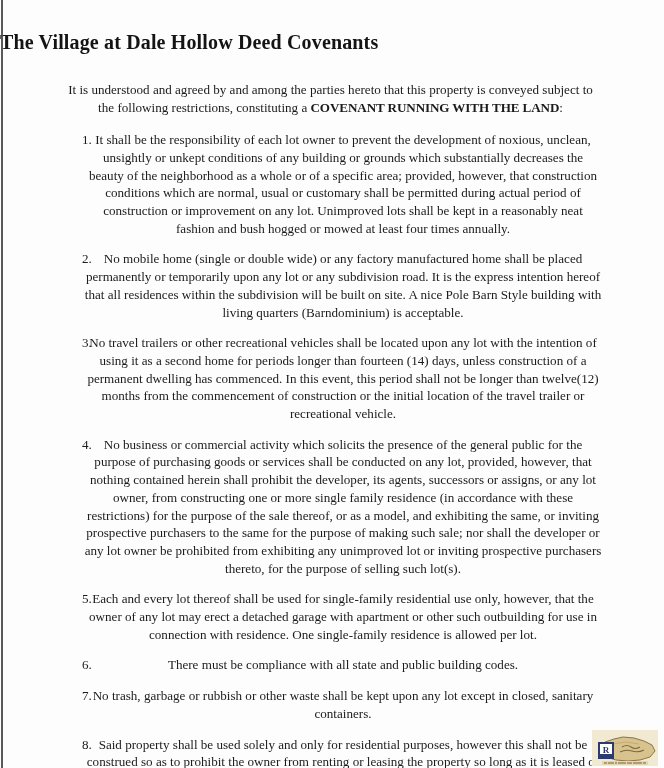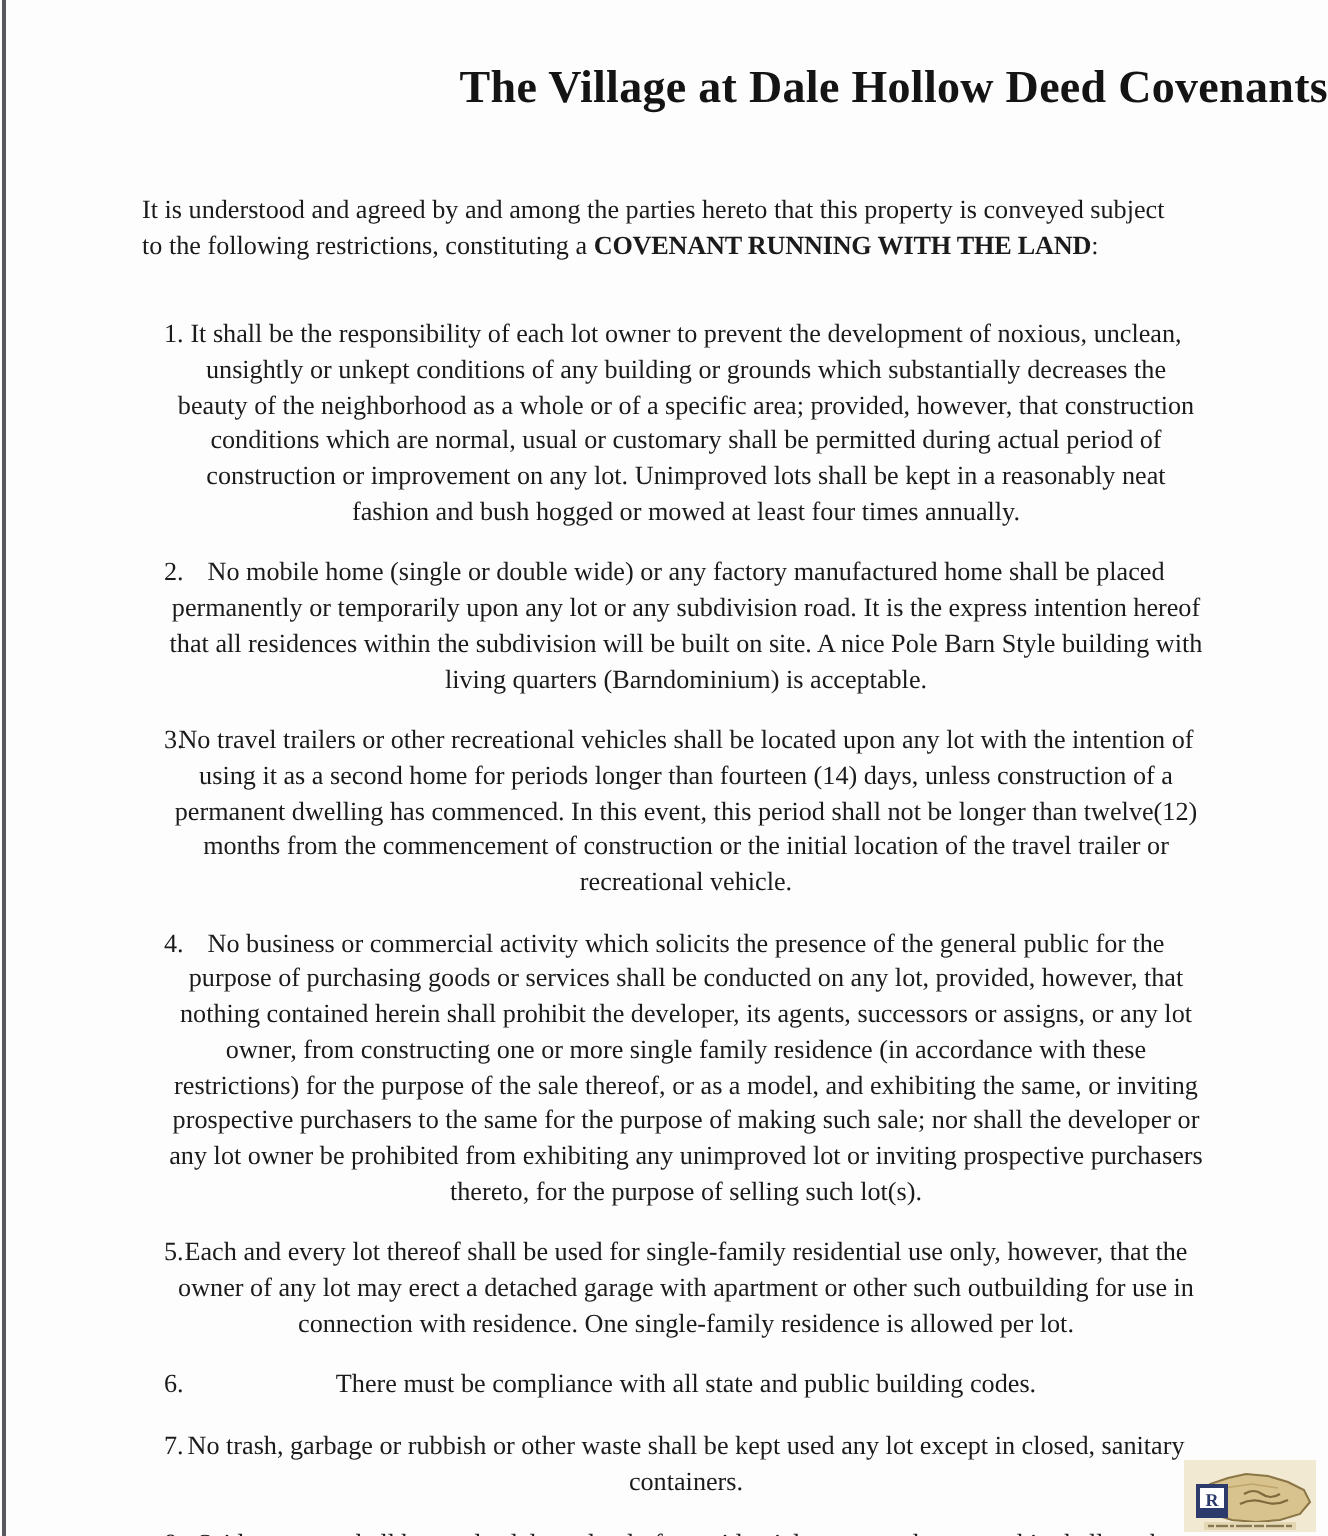--- a/index.html
+++ b/index.html
@@ -32,36 +32,36 @@
     position: absolute;
     left: 0;
     top: 0;
     width: 664px;
     height: 768px;
     background: #fdfdfd;
     box-sizing: border-box;
   }
 
   .doc-title {
-    text-align: right;
-    font-size: 23px;
+    text-align: left;
+    font-size: 20px;
     font-weight: bold;
     letter-spacing: 0.15px;
     margin: 0;
     padding-top: 31px;
     color: #141414;
     font-family: "Liberation Serif", "DejaVu Serif", serif;
   }
 
   .intro {
-    margin: 12px;
+    margin: 0;
     padding: 27px 62px 0 59px;
     font-size: 13.1px;
     line-height: 17.6px;
-    text-align: left;
+    text-align: center;
     color: #1b1b1b;
   }
   .intro b {
     font-weight: bold;
     letter-spacing: -0.1px;
   }
 
   .covenant-list {
     margin: 0;
     padding: 15px 62px 0 59px;
@@ -141,21 +141,21 @@
       <span class="item-text">Each and every lot thereof shall be used for single-family residential use only, however, that the owner of any lot may erect a detached garage with apartment or other such outbuilding for use in connection with residence. One single-family residence is allowed per lot.</span>
     </div>
 
     <div class="covenant-item">
       <span class="item-num">6.</span>
       <span class="item-text">There must be compliance with all state and public building codes.</span>
     </div>
 
     <div class="covenant-item">
       <span class="item-num">7.</span>
-      <span class="item-text">No trash, garbage or rubbish or other waste shall be kept used any lot except in closed, sanitary containers.</span>
+      <span class="item-text">No trash, garbage or rubbish or other waste shall be kept upon any lot except in closed, sanitary containers.</span>
     </div>
 
     <div class="covenant-item">
       <span class="item-num">8.</span>
       <span class="item-text">Said property shall be used solely and only for residential purposes, however this shall not be construed so as to prohibit the owner from renting or leasing the property so long as it is leased or rented for residential purposes or boat storage.</span>
     </div>
 
   </div>
 
   <div class="logo">

